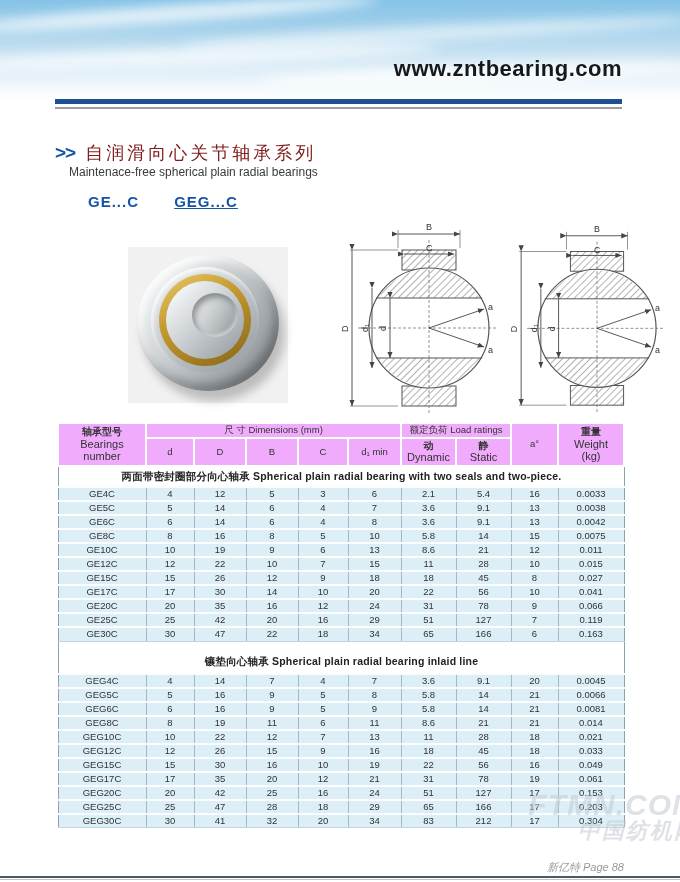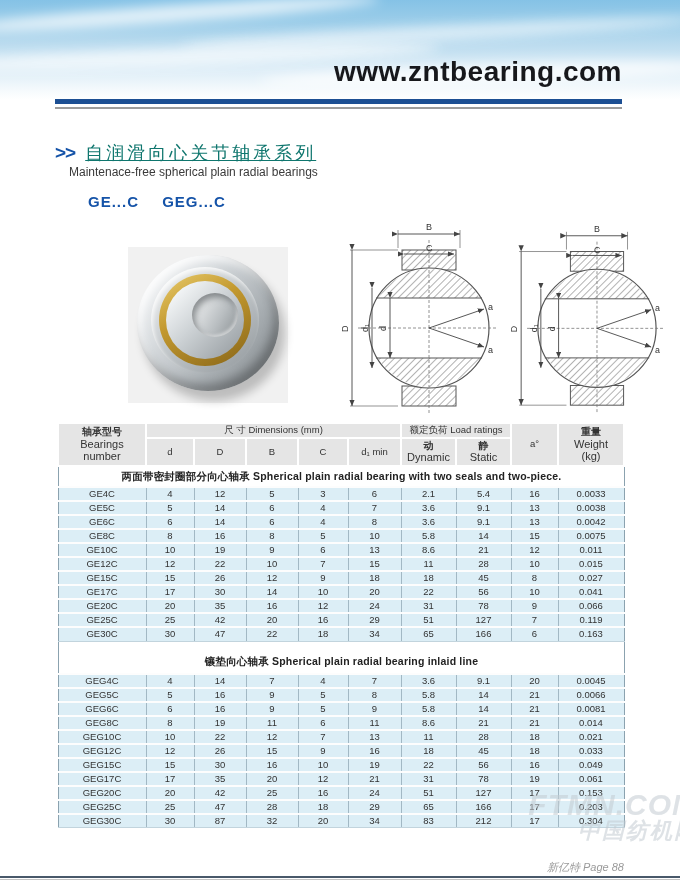--- a/index.html
+++ b/index.html
@@ -16,33 +16,33 @@
     background:linear-gradient(180deg,#85c2e6 0%,#9ccde9 22%,#bcdcef 45%,#ddedf7 70%,#f7fbfd 92%,#ffffff 100%);
     overflow:hidden;
   }
   .cloud { position:absolute; background:rgba(255,255,255,.75); border-radius:50%; filter:blur(6px); }
   .cloud.c1 { left:-40px; top:6px;  width:420px; height:16px; transform:rotate(-4deg); }
   .cloud.c2 { left:180px; top:26px; width:520px; height:14px; transform:rotate(-3deg); opacity:.8;}
   .cloud.c3 { left:-60px; top:48px; width:500px; height:18px; transform:rotate(-2deg); opacity:.9;}
   .cloud.c4 { left:260px; top:64px; width:460px; height:20px; transform:rotate(-2deg); }
   .site-url {
     position:absolute; right:58px; top:56px;
-    font-size:28px; font-weight:bold; letter-spacing:.5px; color:#17181c;
+    font-size:22px; font-weight:bold; letter-spacing:.5px; color:#17181c;
   }
   .rule-navy { position:absolute; left:55px; top:99px;  width:567px; height:5px; background:#1c4f93; }
   .rule-gray { position:absolute; left:55px; top:107px; width:567px; height:2px; background:#9c9c9c; }
 
   
   .title-block { position:absolute; left:55px; top:142px; width:560px; }
   .title-row { display:flex; align-items:flex-start; }
   .arrows { color:#1553a8; font-weight:bold; font-size:19px; line-height:22px; letter-spacing:-1px; margin-right:10px; }
-  .title-cn { font-size:18px; color:#0f766e; letter-spacing:3px; line-height:22px;text-decoration:underline; }
+  .title-cn { font-size:18px; color:#7f1d1d; letter-spacing:3px; line-height:22px; }
   .title-en { margin-left:14px; font-size:12px; color:#3a3a3a; margin-top:1px; }
   .models   { margin-left:33px; margin-top:14px; font-size:15px; font-weight:bold; color:#1553a8; letter-spacing:1px; }
-  .models span + span { margin-left:18px; }
+  .models span + span { margin-left:30px;text-decoration:underline; }
 
   
   .photo {
     position:absolute; left:128px; top:247px; width:160px; height:156px;
     background:#f1f1f1;
   }
   .b-outer{
     position:absolute; left:9px; top:8px; width:142px; height:136px; border-radius:50%;
     background:linear-gradient(128deg,#fbfcfd 4%,#d8dcdf 34%,#a9afb3 66%,#8e9498 88%);
     box-shadow:6px 10px 10px rgba(0,0,0,.22), inset -5px -7px 10px rgba(0,0,0,.28), inset 4px 5px 8px rgba(255,255,255,.85);
@@ -71,21 +71,21 @@
   .diagrams text { font-family:"Liberation Sans",sans-serif; font-size:9px; fill:#333; }
 
   
   table.spec {
     position:absolute; left:57px; top:422px; width:566px;
     border-collapse:collapse; table-layout:fixed;
     font-size:9.5px; color:#333;
   }
   table.spec { border:1px solid #8ba2af; }
   th {
-    background:#e5e5e5; font-weight:normal; text-align:center; vertical-align:middle;
+    background:#f0abfc; font-weight:normal; text-align:center; vertical-align:middle;
     border:2px solid #fff; line-height:1.15; padding:1px 0; color:#333;
   }
   th .cn { font-weight:bold; font-size:10px; }
   th .en { font-size:11px; }
   td.section-title {
     background:#fff; text-align:center; font-weight:bold; font-size:10.5px; color:#222;
     padding:3px 0 2px 1px; border-left:none; border-right:none; letter-spacing:.2px;
   }
   tr.tall td.section-title { padding-top:13px; padding-bottom:4px; }
   tr.data-row td {
@@ -505,21 +505,21 @@
           <td>18</td>
           <td>29</td>
           <td>65</td>
           <td>166</td>
           <td>17</td>
           <td>0.203</td>
         </tr>
         <tr class="data-row">
           <td>GEG30C</td>
           <td>30</td>
-          <td>87</td>
+          <td>41</td>
           <td>32</td>
           <td>20</td>
           <td>34</td>
           <td>83</td>
           <td>212</td>
           <td>17</td>
           <td>0.304</td>
         </tr>
       </tbody>
   </table>

